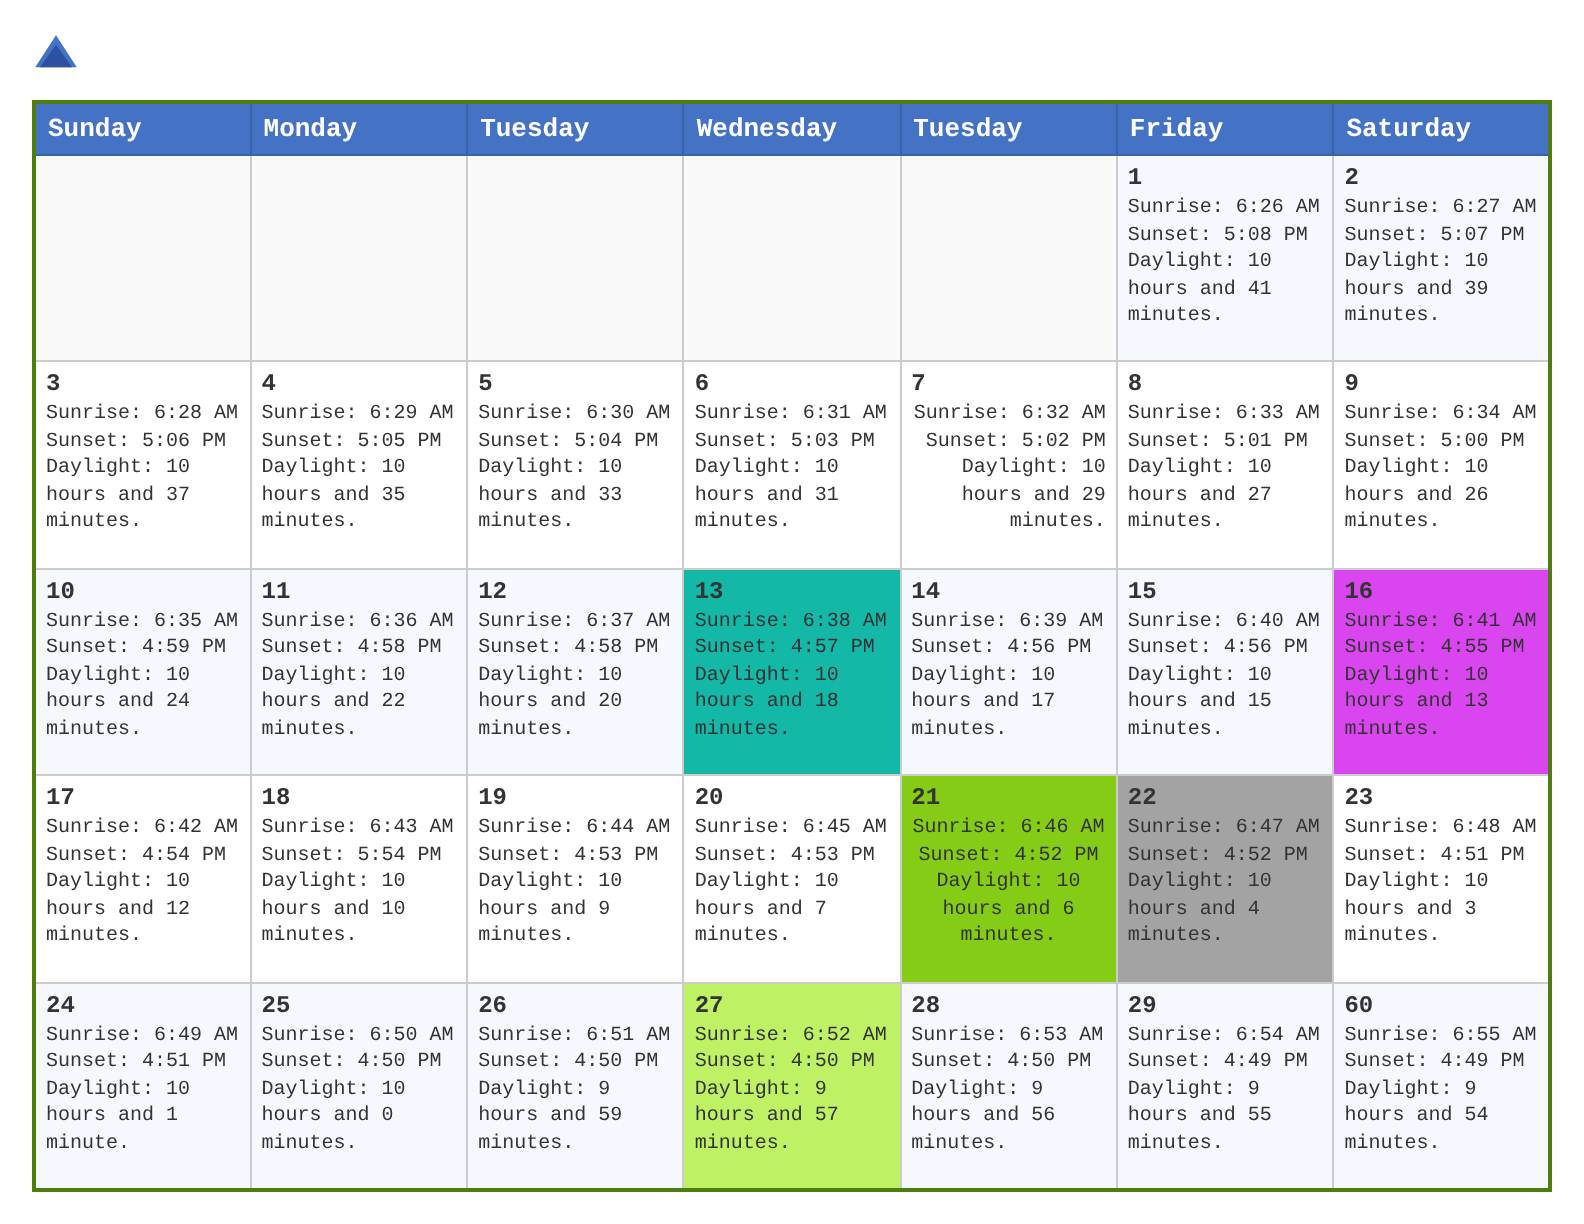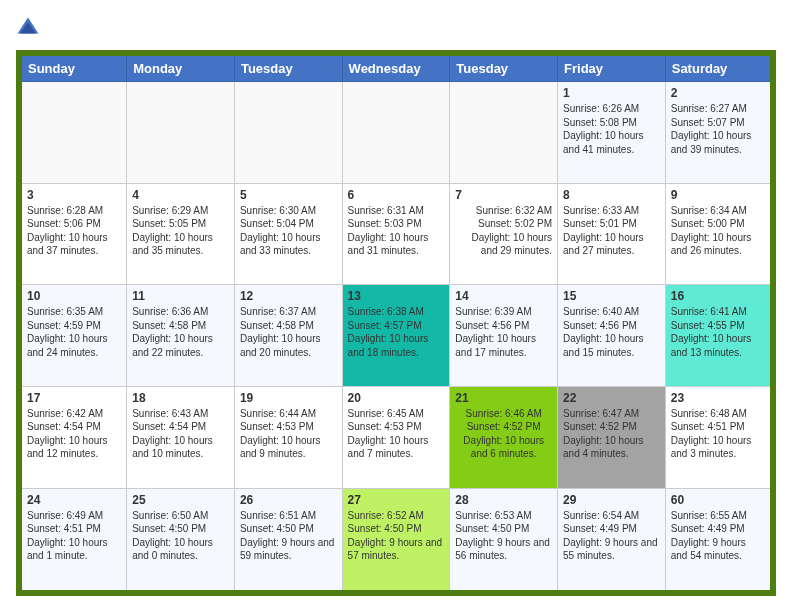--- a/index.html
+++ b/index.html
@@ -49,24 +49,25 @@
       font-size: 32px;
       color: #333;
       font-weight: normal;
     }
     .location {
       font-size: 14px;
       color: #555;
     }
     .calendar {
       flex: 1;
-      border: 6px solid #4d7c0f;
+      border: 2px solid #4d7c0f;
       border-collapse: collapse;
       width: 100%;
       table-layout: fixed;
+      font-family: Liberation Mono, monospace;
     }
     .calendar th {
       background-color: #4472C4;
       color: #fff;
       text-align: left;
       padding: 5px 6px;
       font-size: 13px;
       font-weight: bold;
       border: 1px solid #3a62a8;
     }
@@ -226,38 +227,38 @@
             <div class="day-info" style="white-space: pre-line;">Sunrise: 6:39 AM
 Sunset: 4:56 PM
 Daylight: 10 hours and 17 minutes.</div>
           </td>
           <td style="background: rgb(245, 248, 255);">
             <span class="day-number">15</span>
             <div class="day-info" style="white-space: pre-line;">Sunrise: 6:40 AM
 Sunset: 4:56 PM
 Daylight: 10 hours and 15 minutes.</div>
           </td>
-          <td style="background: #5eead4;">
+          <td style="background: #d946ef;">
             <span class="day-number">16</span>
             <div class="day-info" style="white-space: pre-line;">Sunrise: 6:41 AM
 Sunset: 4:55 PM
 Daylight: 10 hours and 13 minutes.</div>
           </td>
         </tr>
         <tr>
           <td style="background: rgb(255, 255, 255);">
             <span class="day-number">17</span>
             <div class="day-info" style="white-space: pre-line;">Sunrise: 6:42 AM
 Sunset: 4:54 PM
 Daylight: 10 hours and 12 minutes.</div>
           </td>
           <td style="background: rgb(255, 255, 255);">
             <span class="day-number">18</span>
             <div class="day-info" style="white-space: pre-line;">Sunrise: 6:43 AM
-Sunset: 4:54 PM
+Sunset: 5:54 PM
 Daylight: 10 hours and 10 minutes.</div>
           </td>
           <td style="background: rgb(255, 255, 255);">
             <span class="day-number">19</span>
             <div class="day-info" style="white-space: pre-line;">Sunrise: 6:44 AM
 Sunset: 4:53 PM
 Daylight: 10 hours and 9 minutes.</div>
           </td>
           <td style="background: rgb(255, 255, 255);">
             <span class="day-number">20</span>

